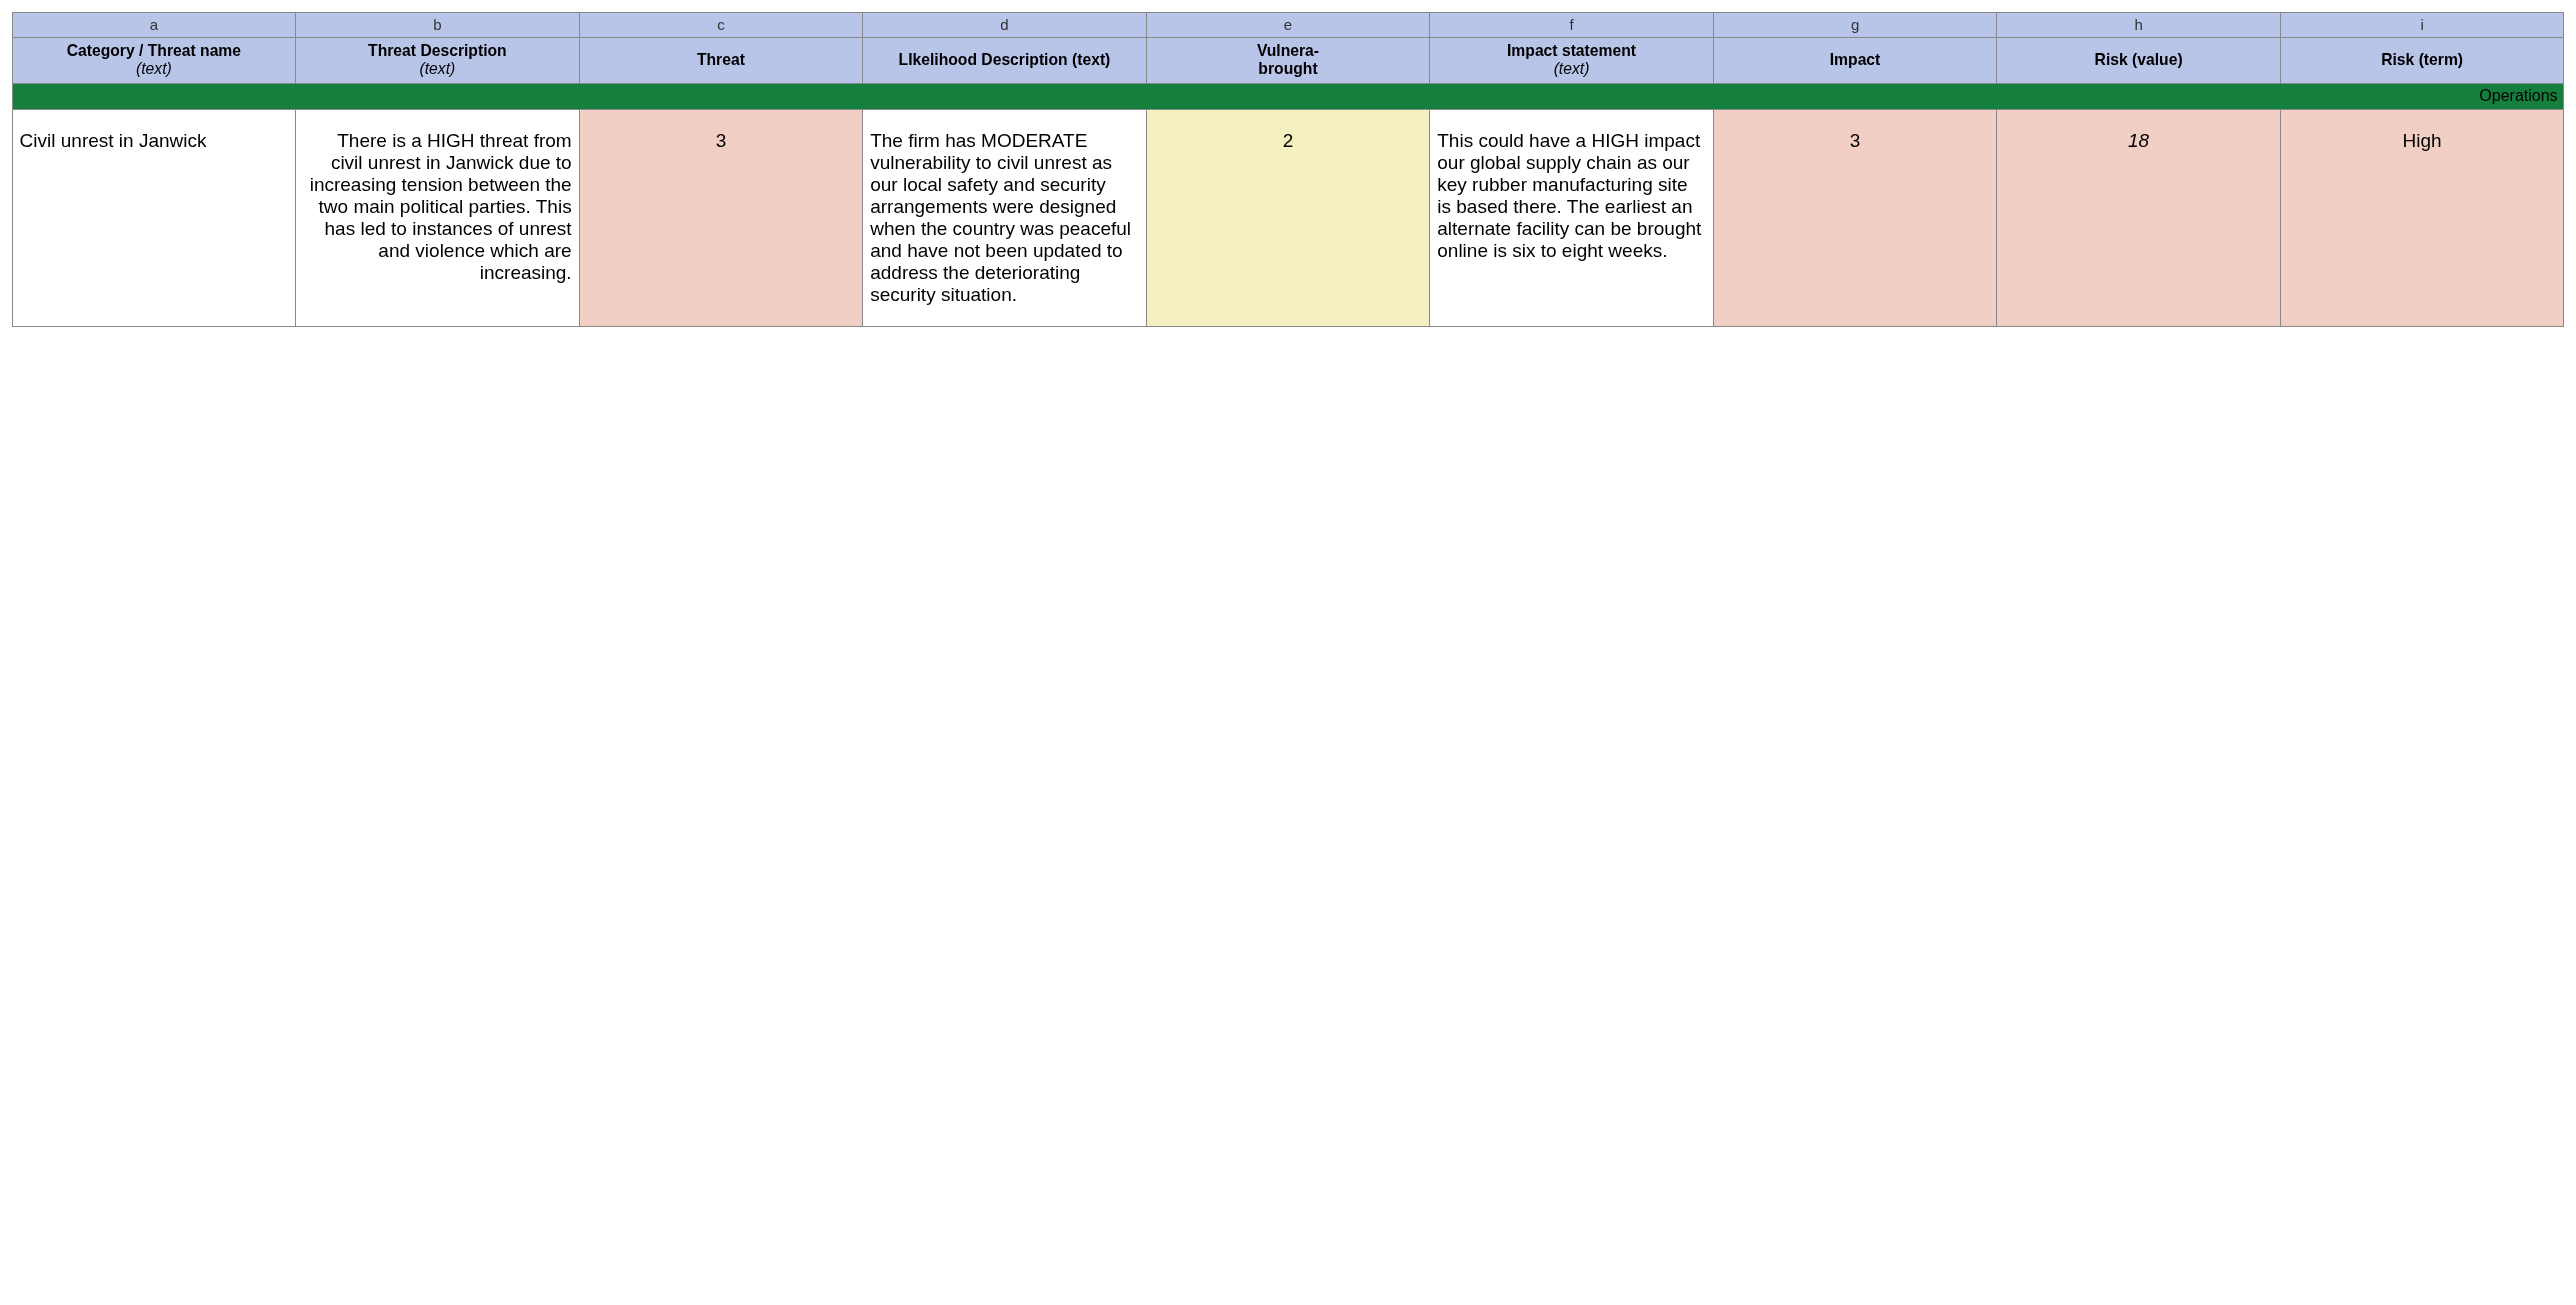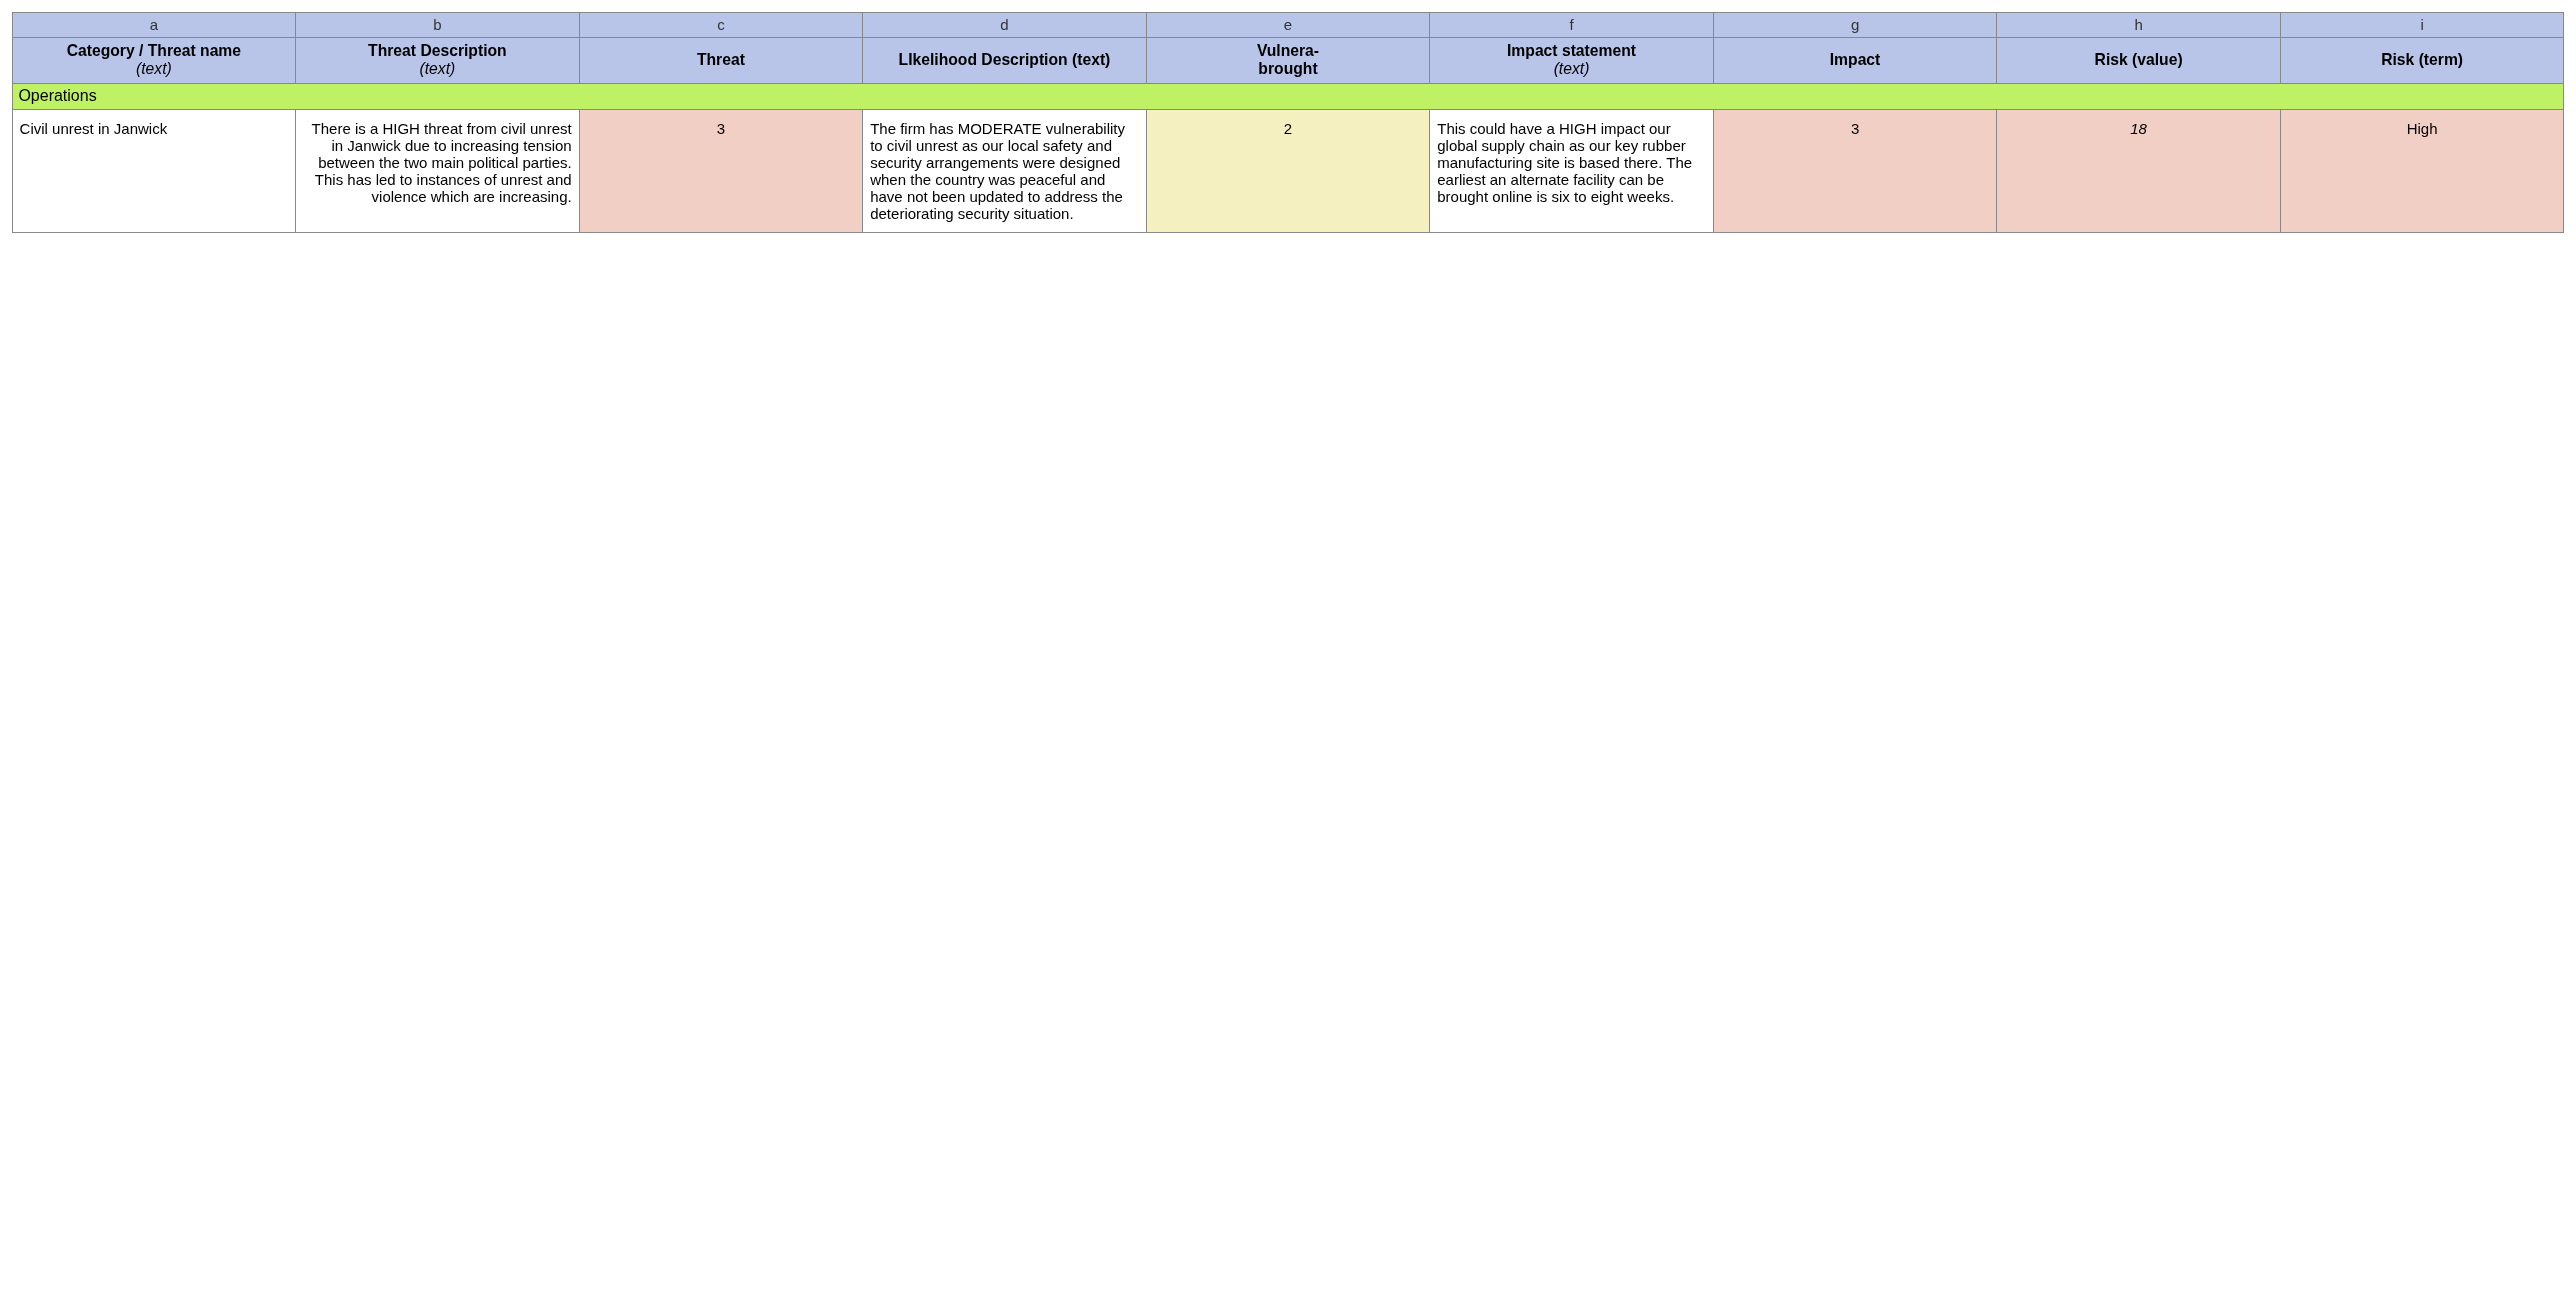--- a/index.html
+++ b/index.html
@@ -53,31 +53,32 @@
       padding: 4.6px 5.8px;
     }
 
     .row-headers td em {
       font-weight: normal;
       font-style: italic;
     }
 
     
     .row-section td {
-      background-color: #bef264;
+      background-color: #15803d;
       font-size: 16px;
       padding: 3.5px 5.8px;
       font-weight: normal;
+      text-align: right;
     }
 
     
     .row-data td {
-      font-size: 15px;
+      font-size: 19px;
       vertical-align: top;
-      padding: 10px 7px;
+      padding: 20px 7px;
     }
 
     .col-a { width: 11%; }
     .col-b { width: 17%; text-align: right; }
     .col-c { width: 6%; background-color: #f2cfc4; text-align: center; }
     .col-d { width: 17%; }
     .col-e { width: 6%; background-color: #f5f0c0; text-align: center; }
     .col-f { width: 17%; margin-left: 10px; }
     .col-g { width: 7%; background-color: #f2cfc4; text-align: center; }
     .col-h { width: 9%; background-color: #f2cfc4; text-align: center; font-style: italic; }

